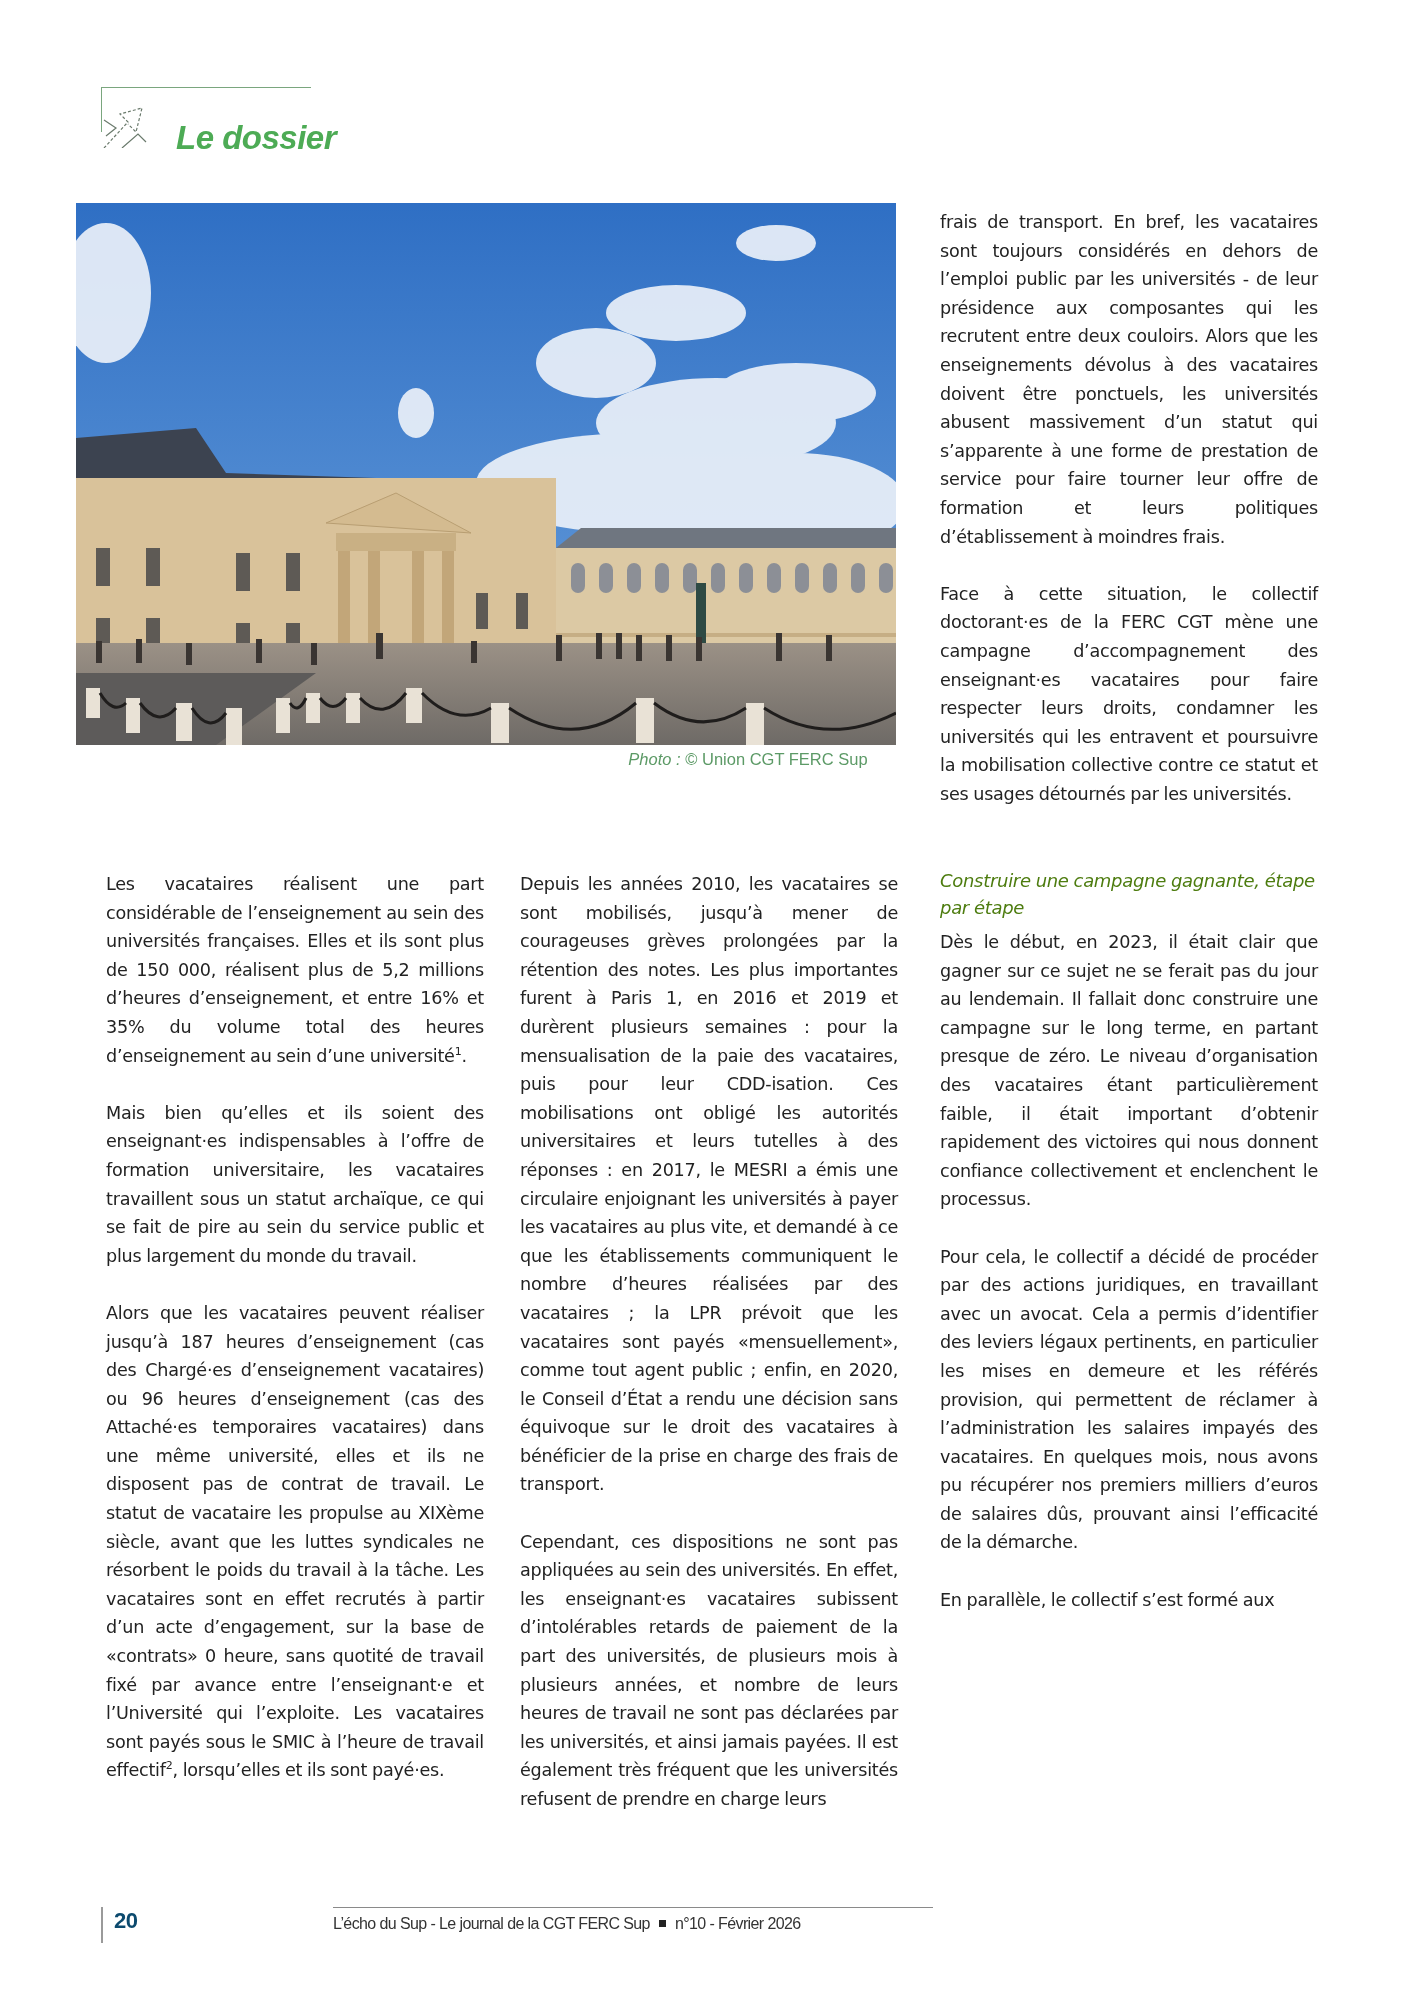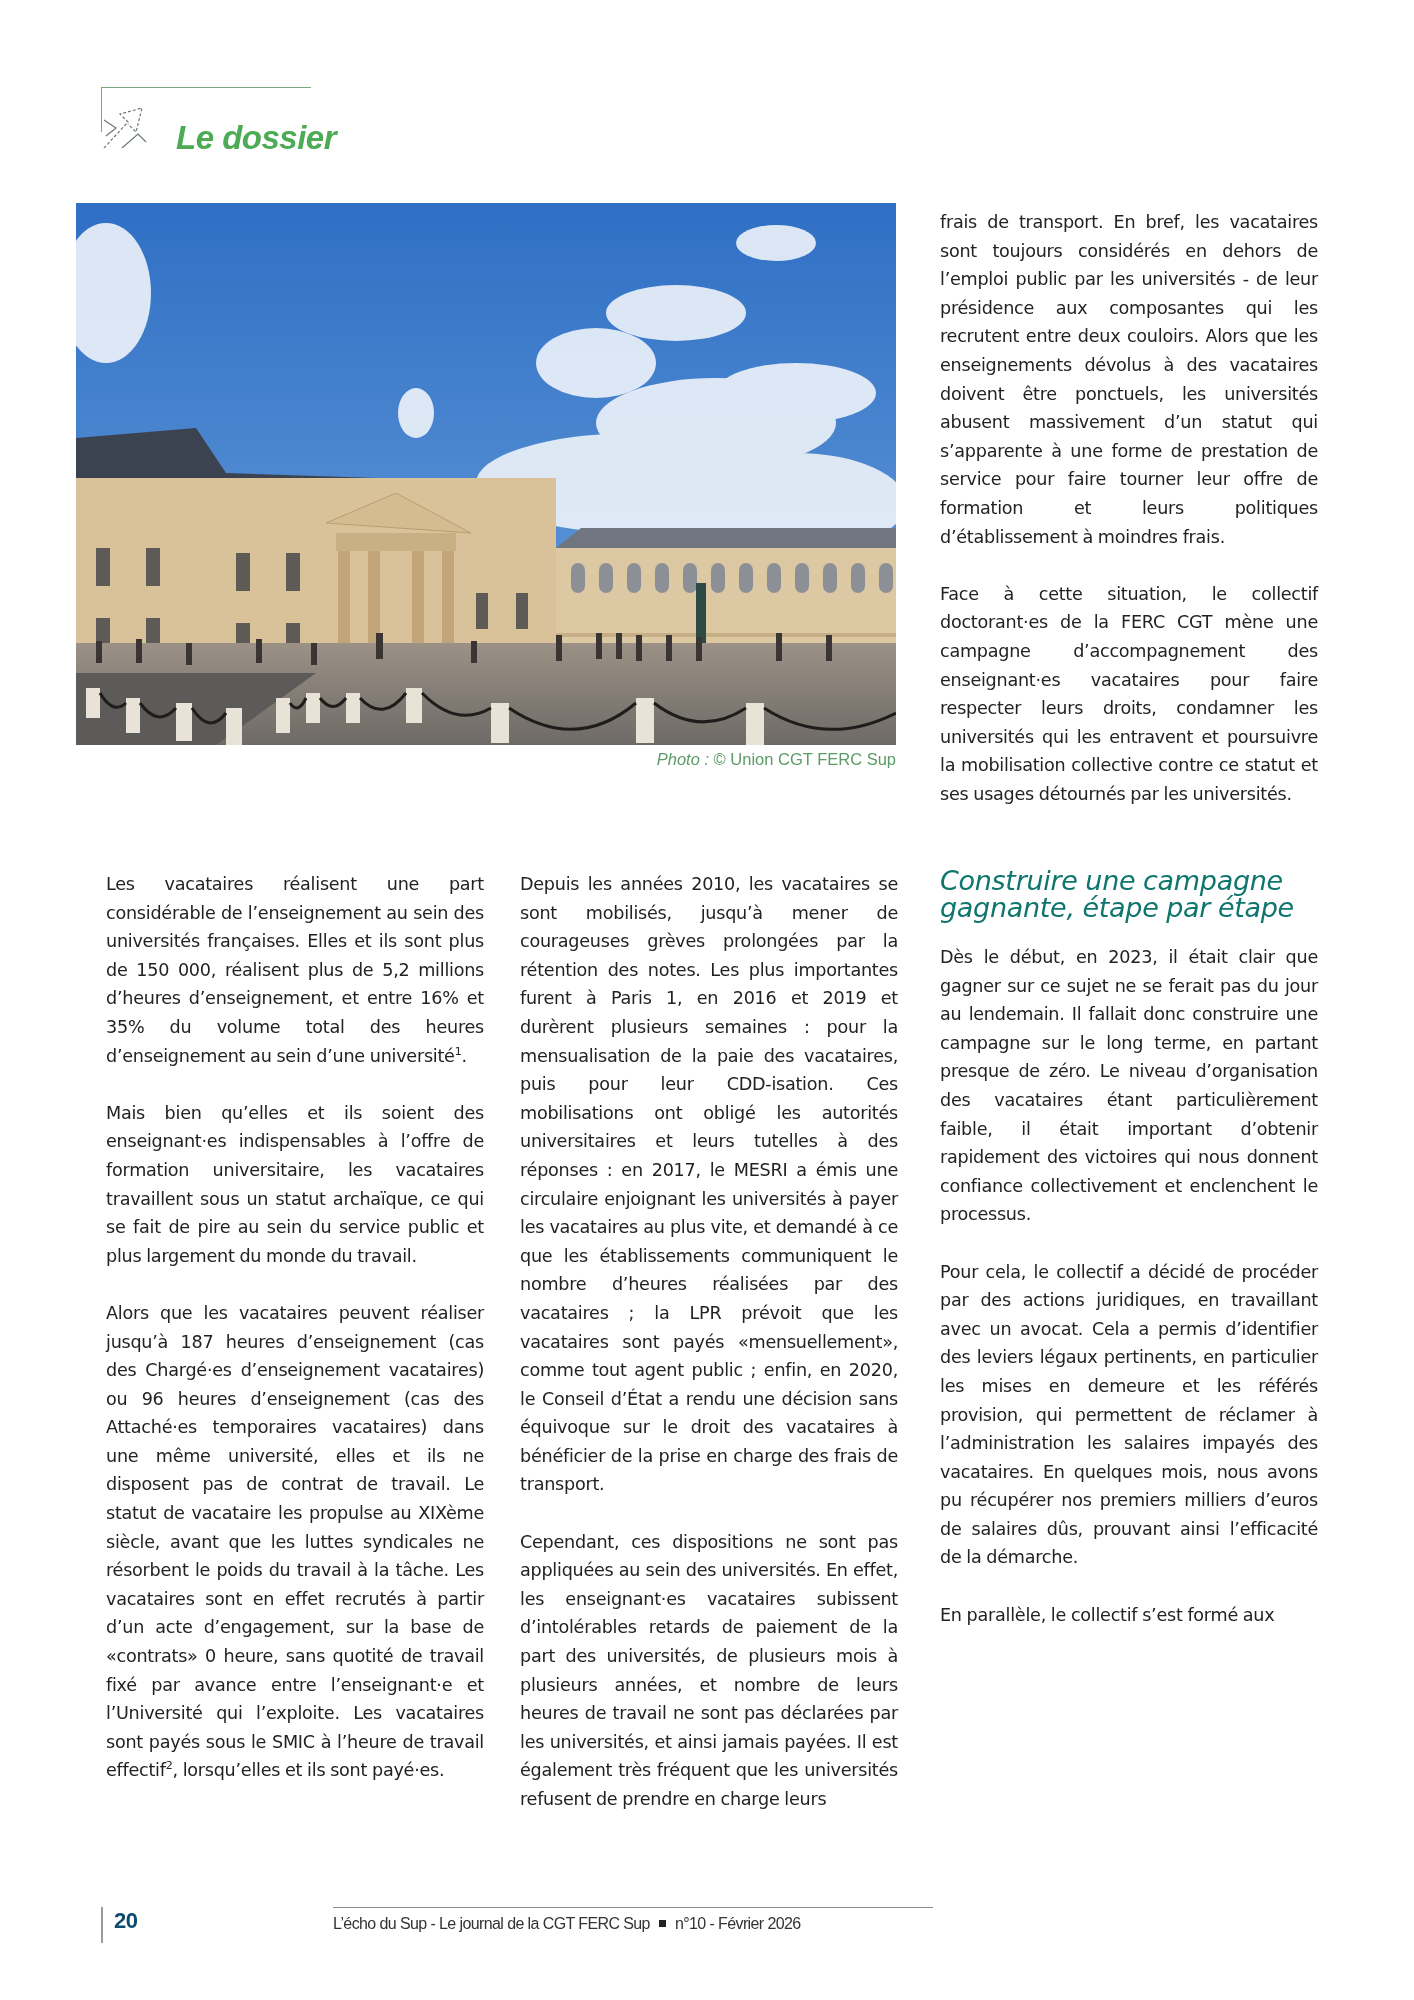--- a/index.html
+++ b/index.html
@@ -13,40 +13,40 @@
   .hdr-icon { position: absolute; left: 102px; top: 98px; width: 48px; height: 50px; }
   .hdr-title {
     position: absolute; left: 164px; top: 106px; margin: 12px;
     font-family: "Liberation Sans", sans-serif; font-style: italic; font-weight: bold;
     font-size: 33px; letter-spacing: -0.5px; color: #4dab55; line-height: 40px;
   }
   
   .photo { position: absolute; left: 76px; top: 203px; width: 820px; height: 542px; overflow: hidden; }
   .photo svg { display: block; }
   .photo-credit {
-    position: absolute; left: 600px; top: 750px; width: 296px; text-align: right;
+    position: absolute; left: 600px; top: 750px; width: 296px; text-align: center;
     font-family: "Liberation Sans", sans-serif; font-size: 16.5px; color: #5c9a66;
   }
   .photo-credit .lbl { font-style: italic; }
   
   .col {
     position: absolute; width: 378px;
     font-family: "DejaVu Sans", sans-serif; font-size: 17.6px; line-height: 28.6px;
     color: #222; text-align: justify; letter-spacing: -0.25px; word-spacing: -0.5px;
   }
   .col p { margin: 0 0 28.6px 0; }
   .col p.last { margin-bottom: 0; }
   .col-left { left: 106px; top: 870px; }
   .col-mid { left: 520px; top: 870px; }
   .col-right-top { left: 940px; top: 208px; }
   .col-right-bot { left: 940px; top: 867px; }
   .col sup { font-size: 11px; line-height: 0; vertical-align: super; }
   .section-heading {
-    margin: 0 0 22px 0; font-family: "DejaVu Sans", sans-serif; font-style: italic;
-    font-weight: normal; font-size: 27px; line-height: 27px; color: #0f766e; text-align: left;
+    margin: 0 0 7px 0; font-family: "DejaVu Sans", sans-serif; font-style: italic;
+    font-weight: normal; font-size: 18px; line-height: 27px; color: #4d7c0f; text-align: left;
     letter-spacing: -0.3px;
   }
   
   .ftr-bar { position: absolute; left: 101px; top: 1907px; width: 2px; height: 36px; background: #9a9a9a; }
   .ftr-page { position: absolute; left: 114px; top: 1908px; font-family: "Liberation Sans", sans-serif; font-weight: bold; font-size: 22px; color: #0c4a6e; letter-spacing: -0.5px; }
   .ftr-rule { position: absolute; left: 333px; top: 1907px; width: 600px; height: 1px; background: #8a8a8a; }
   .ftr-text {
     position: absolute; left: 333px; top: 1915px; width: 600px; text-align: left; white-space: nowrap;
     font-family: "Liberation Sans", sans-serif; font-size: 16px; color: #333; letter-spacing: -0.6px;
   }

